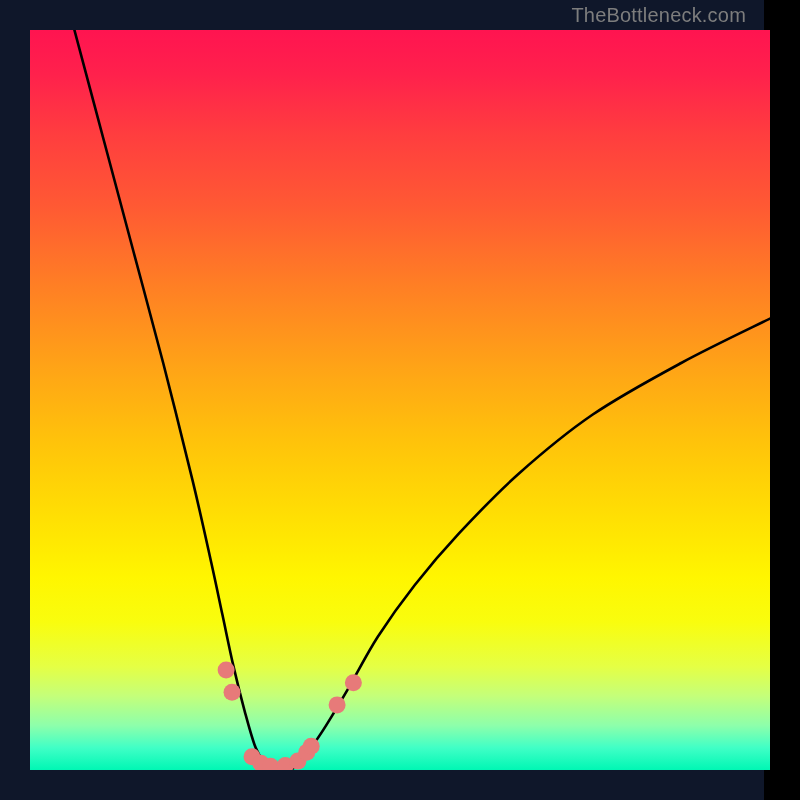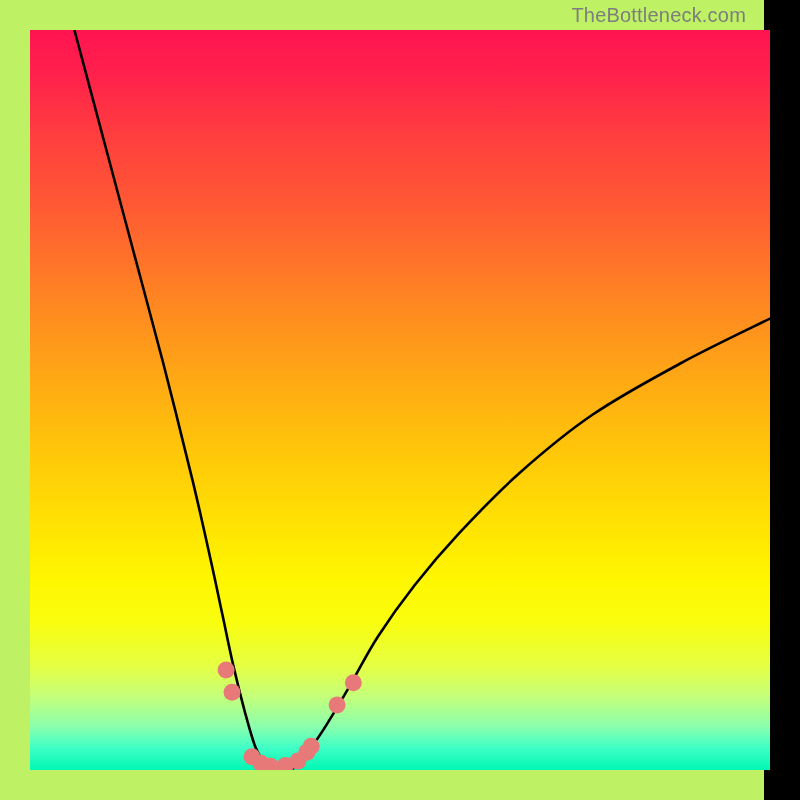--- a/index.html
+++ b/index.html
@@ -10,21 +10,21 @@
     background: #000000;
     overflow: hidden;
     font-family: Arial, Helvetica, sans-serif;
   }
   .frame {
     position: absolute;
     top: 0;
     left: 0;
     width: 764px;
     height: 800px;
-    background: #bef264;
+    background: #0f172a;
   }
   .plot-area {
     position: absolute;
     top: 30px;
     left: 30px;
     width: 740px;
     height: 740px;
     overflow: hidden;
   }
   .gradient-bg {

